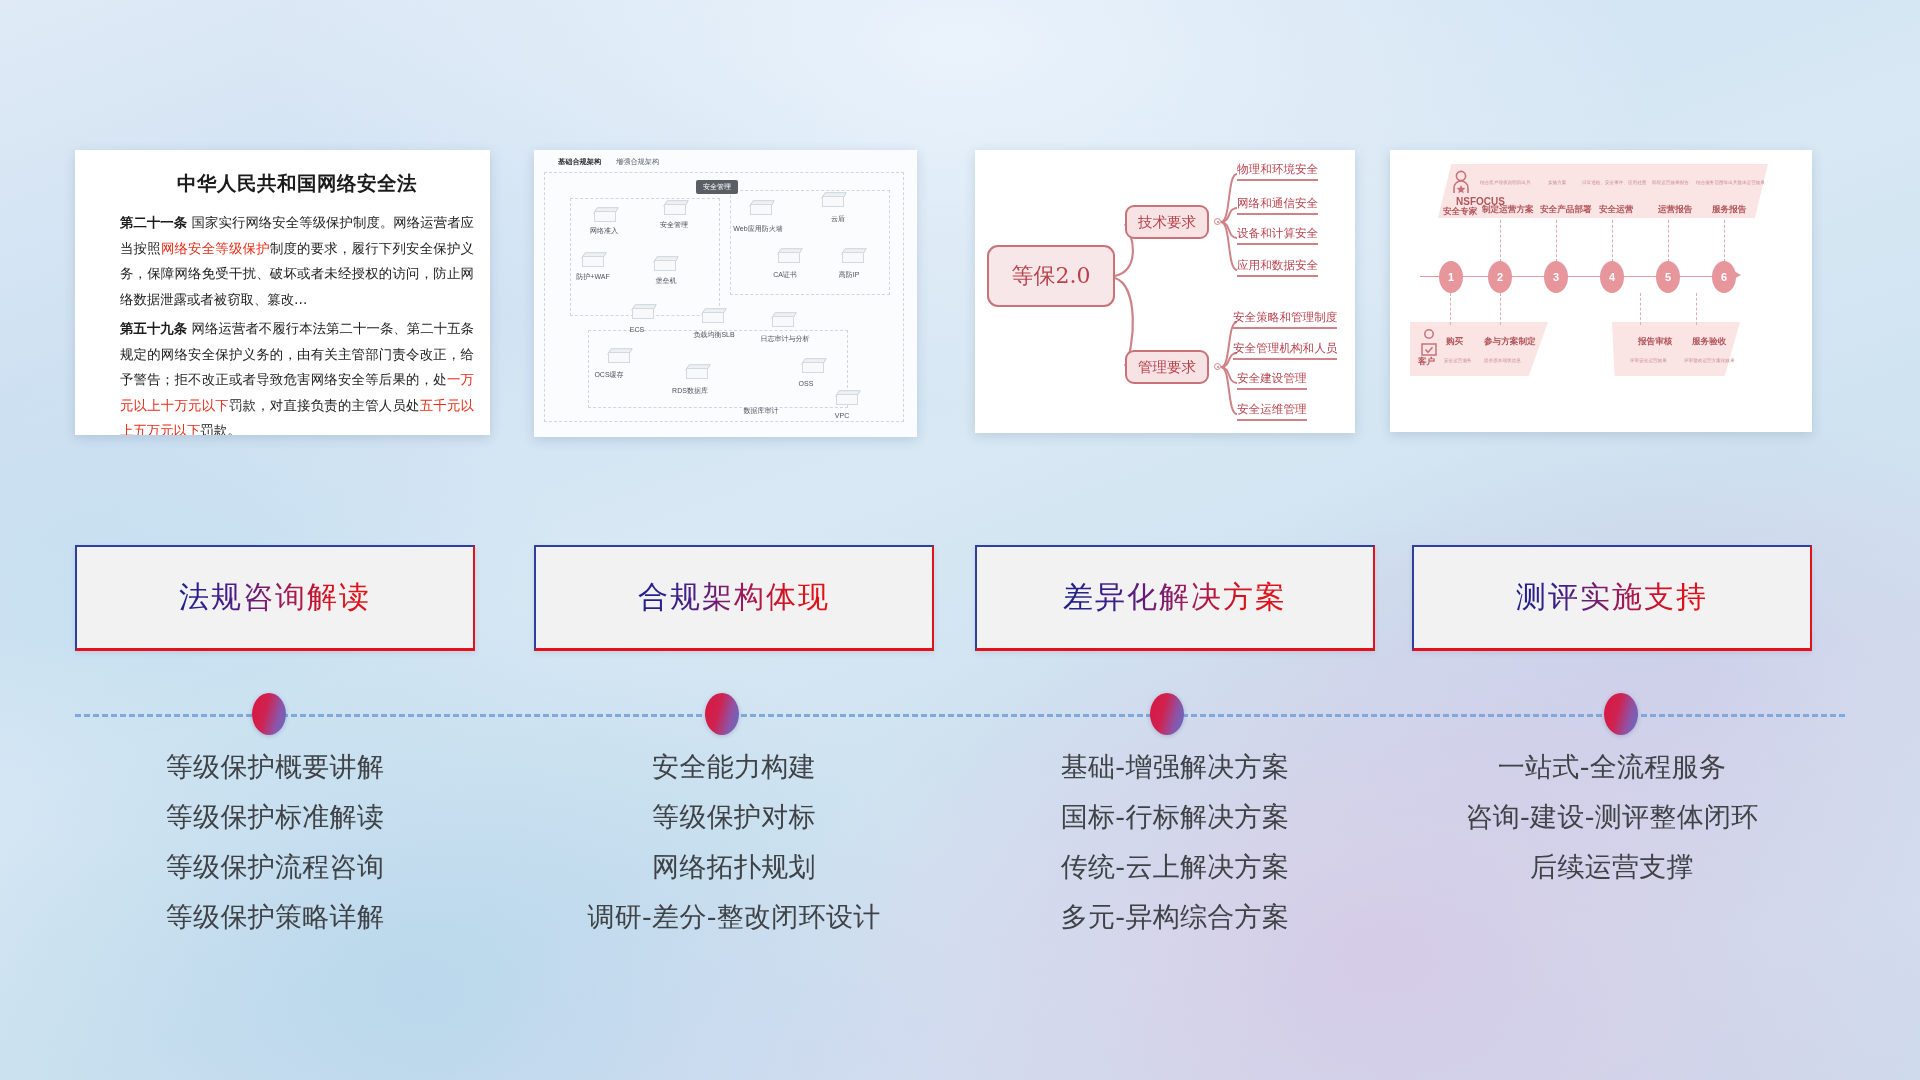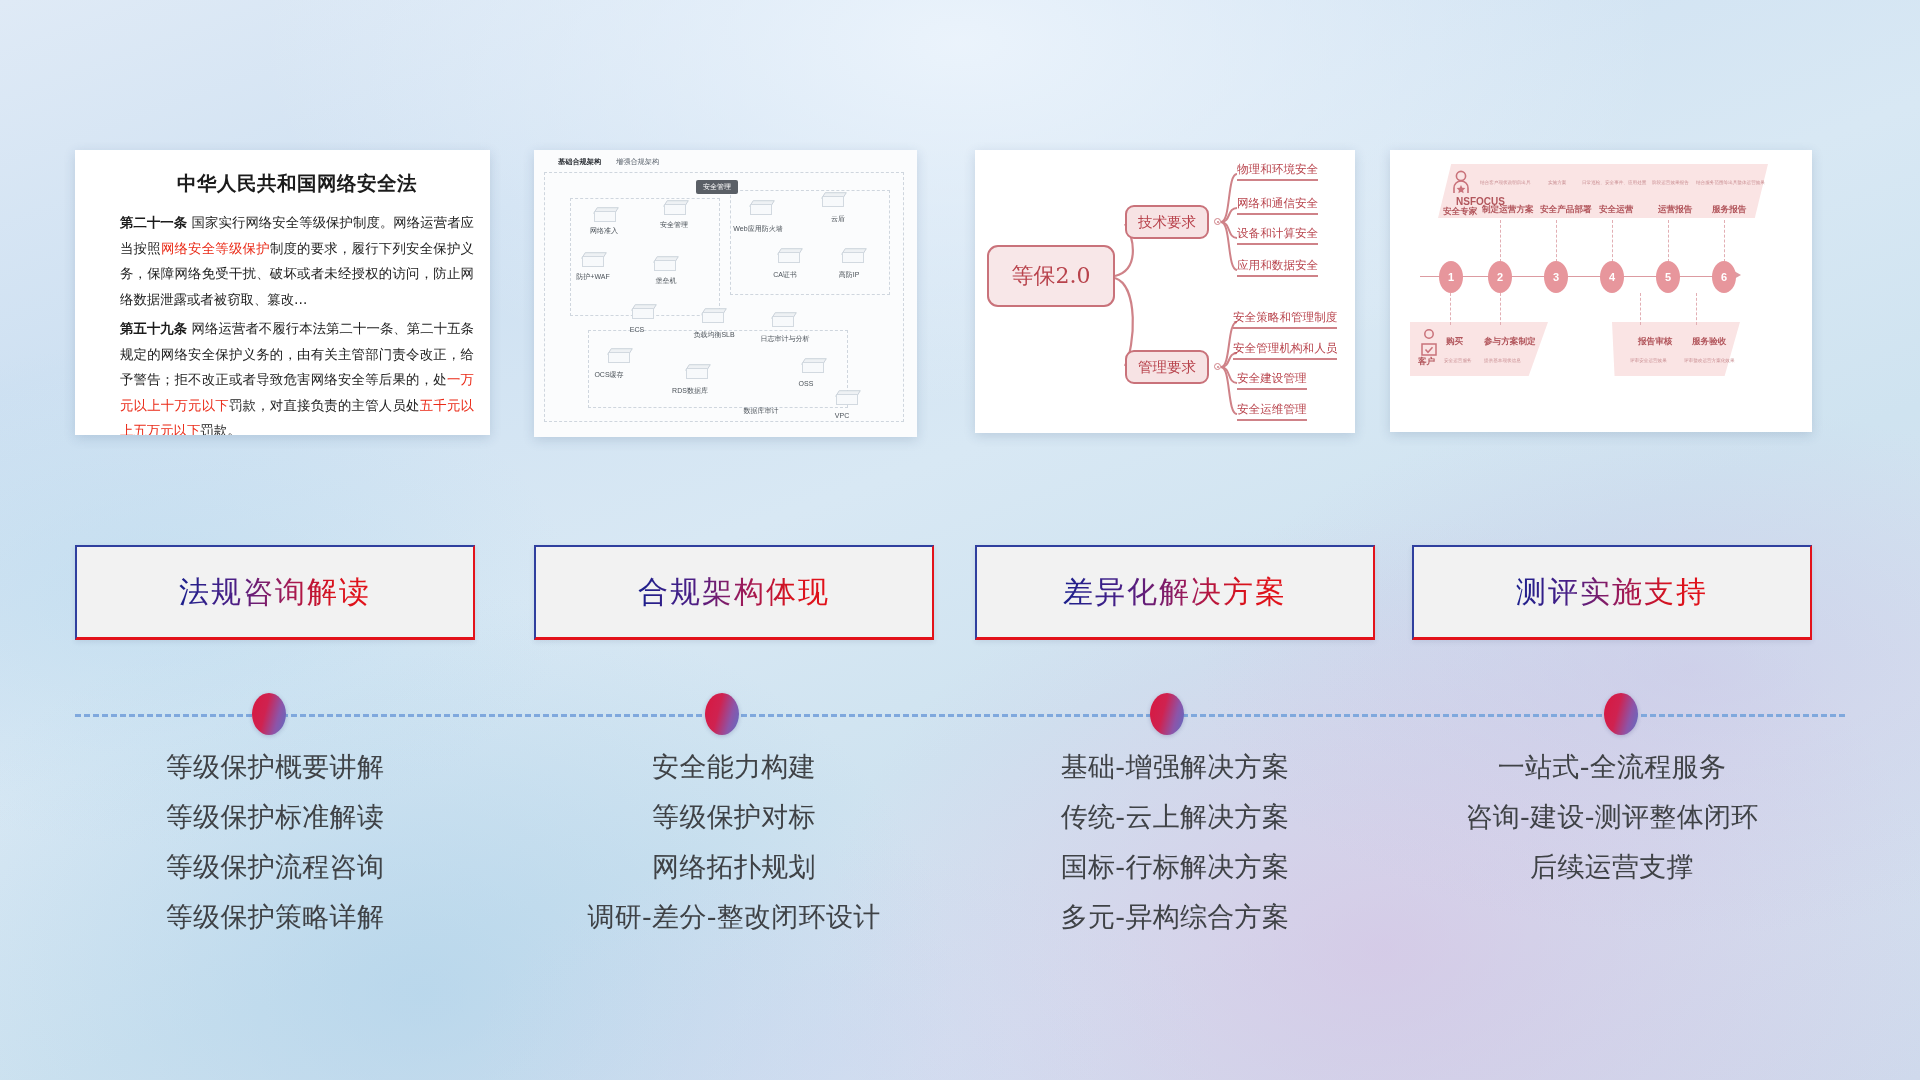--- a/index.html
+++ b/index.html
@@ -98,21 +98,21 @@
               border-left:7px solid #dc9ba1; border-top:4px solid transparent;
               border-bottom:4px solid transparent; }
   .rd-num { position:absolute; width:24px; height:32px; border-radius:50%;
             background:#e7969c; color:#fff; font-size:11px; font-weight:bold;
             display:flex; align-items:center; justify-content:center; top:111px; }
   .rd-conn { position:absolute; border-left:1px dashed #e2aeb3; }
 
   
   .heads { position:absolute; top:545px; left:0; width:1920px; height:100px; }
   .head-box {
-    position:absolute; top:0; height:95px; background:#f2f2f2;
+    position:absolute; top:0; height:106px; background:#f2f2f2;
     border:2px solid #2f3f9e; border-bottom:3px solid #e3121a; border-right:2.5px solid #e3121a;
     display:flex; align-items:center; justify-content:center;
     box-shadow:0 2px 5px rgba(40,60,110,0.10);
   }
   .head-box .ht {
     font-size:30px; font-weight:normal; letter-spacing:2px;
     font-family:"DejaVu Sans",sans-serif;
     background:linear-gradient(90deg,#1b1f8c 0%,#4a1f86 28%,#9e1a58 56%,#d8121c 80%,#e3121a 100%);
     -webkit-background-clip:text; background-clip:text; color:transparent;
   }
@@ -382,22 +382,22 @@
     <div class="li">等级保护策略详解</div>
   </div>
   <div class="col cl2">
     <div class="li">安全能力构建</div>
     <div class="li">等级保护对标</div>
     <div class="li">网络拓扑规划</div>
     <div class="li">调研-差分-整改闭环设计</div>
   </div>
   <div class="col cl3">
     <div class="li">基础-增强解决方案</div>
+    <div class="li">国标-行标解决方案</div>
     <div class="li">传统-云上解决方案</div>
-    <div class="li">国标-行标解决方案</div>
     <div class="li">多元-异构综合方案</div>
   </div>
   <div class="col cl4">
     <div class="li">一站式-全流程服务</div>
     <div class="li">咨询-建设-测评整体闭环</div>
     <div class="li">后续运营支撑</div>
   </div>
 </div>
 
 </body></html>

